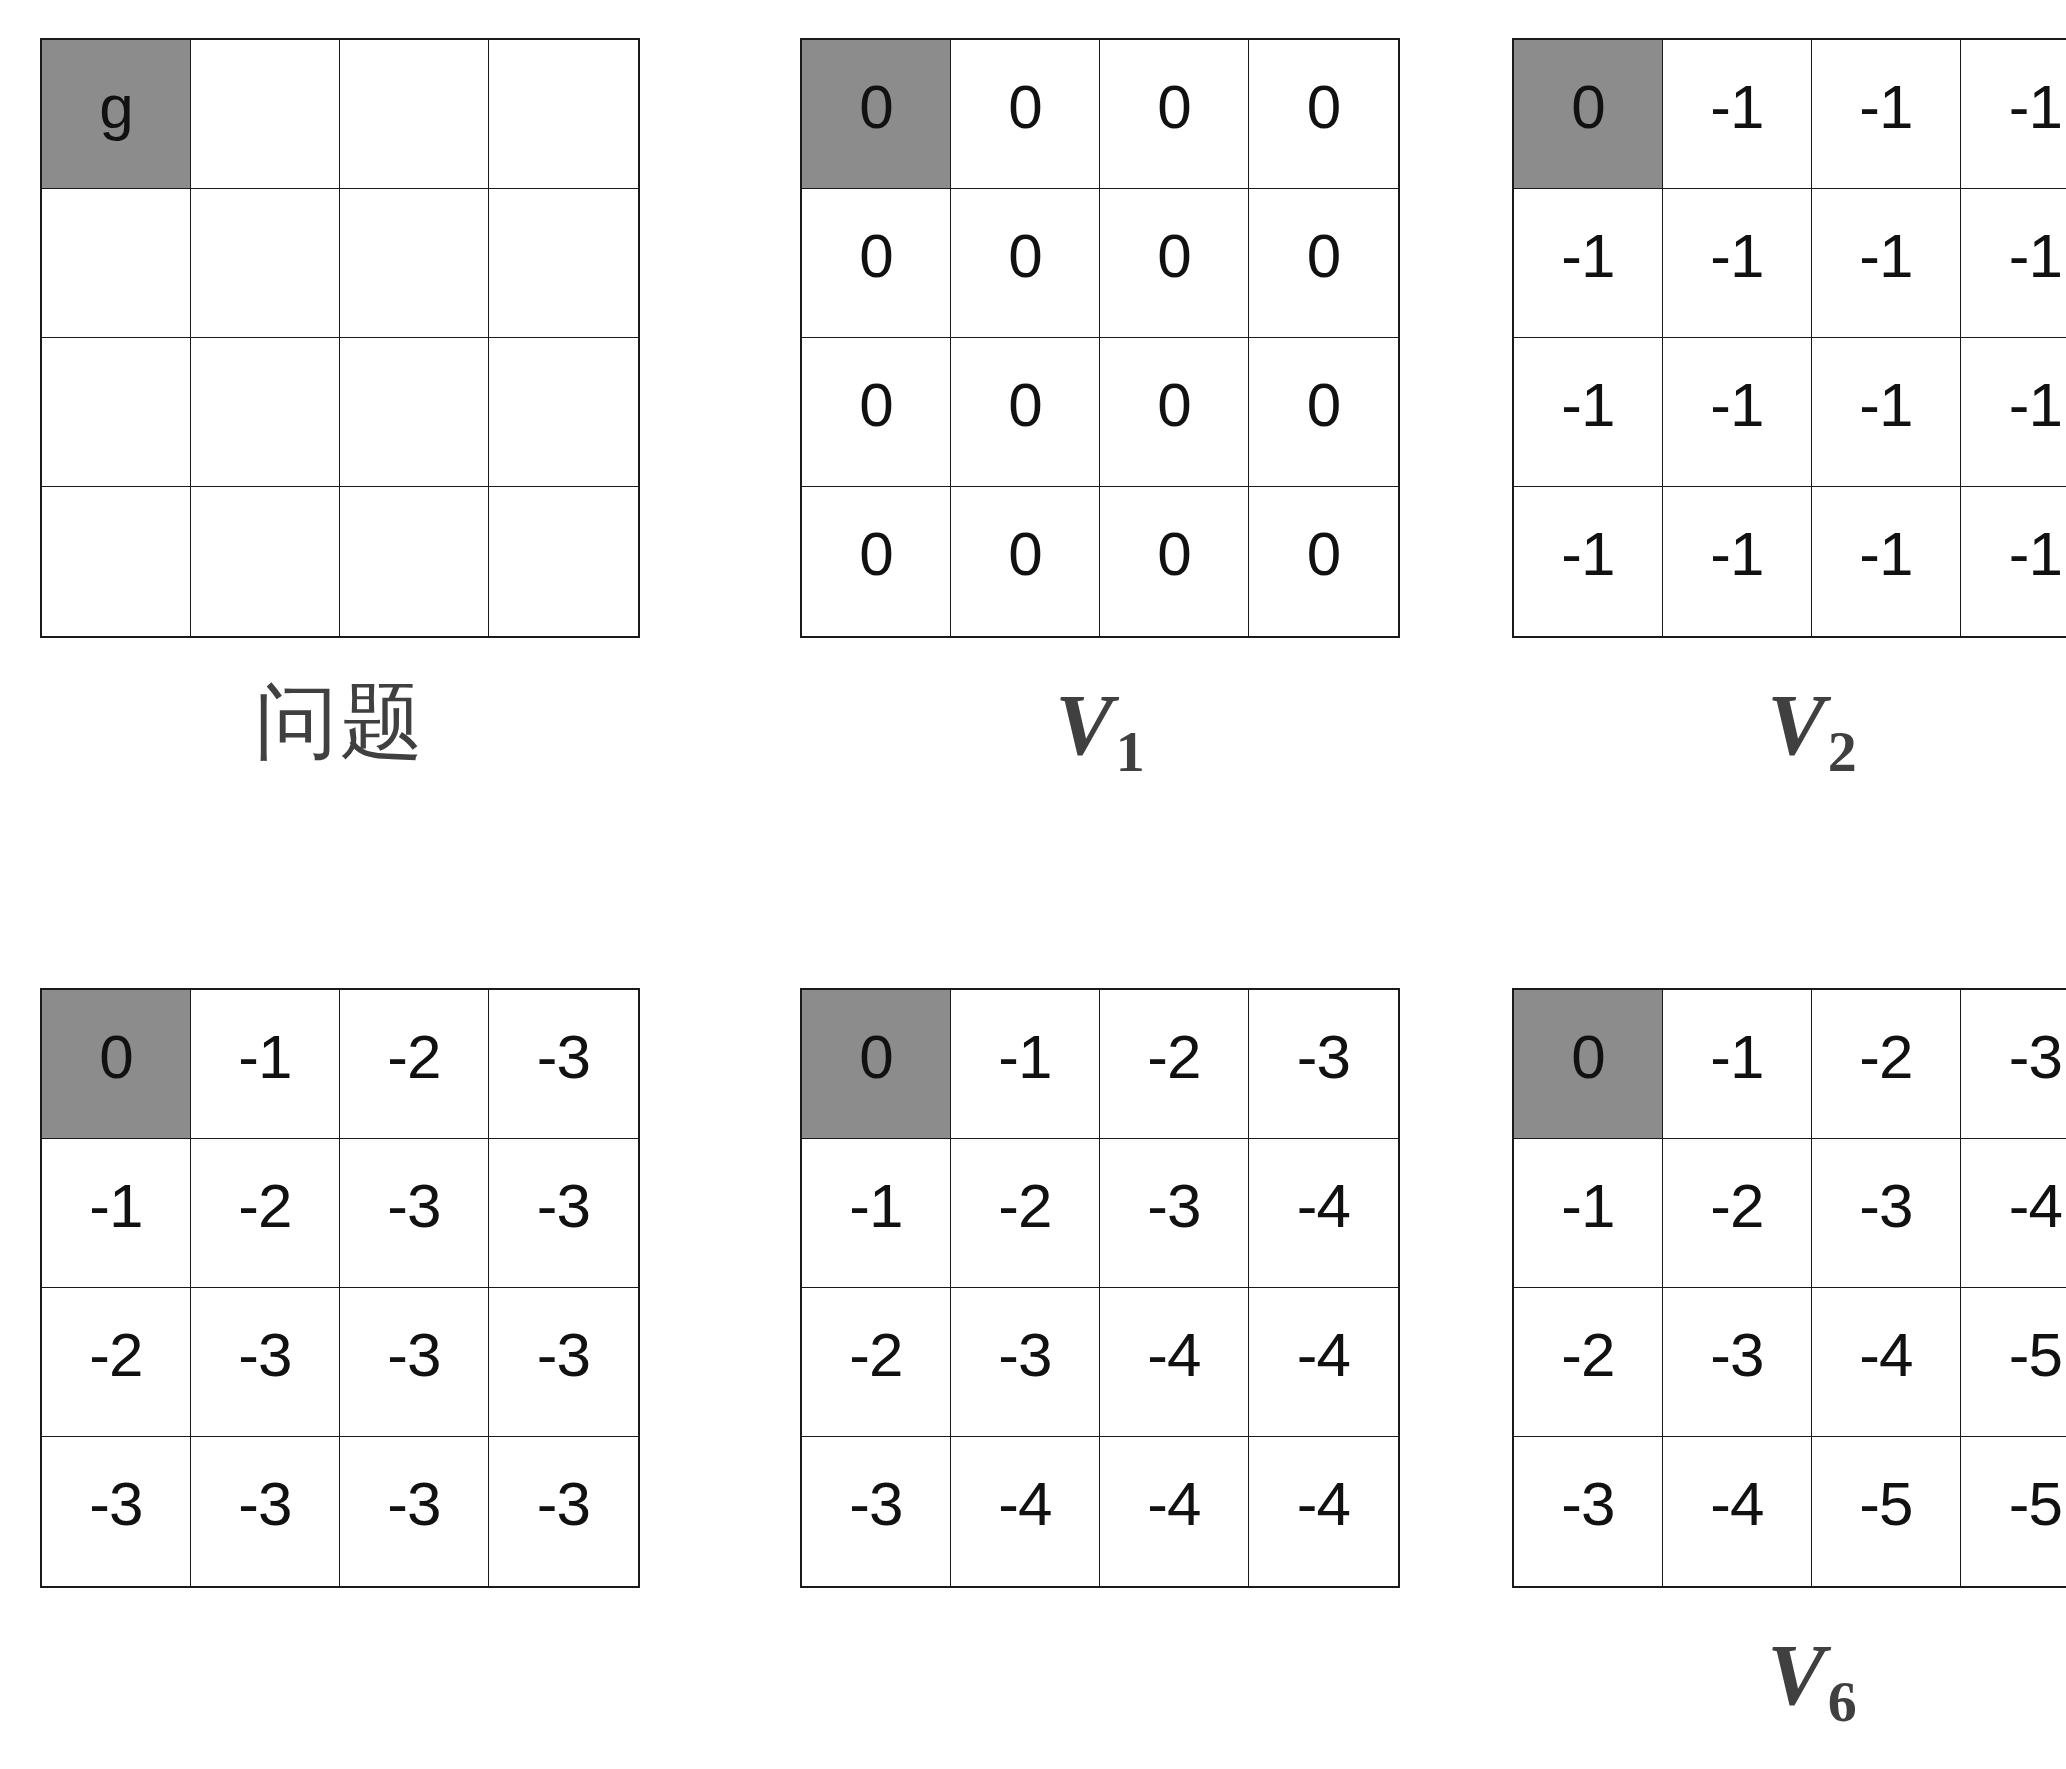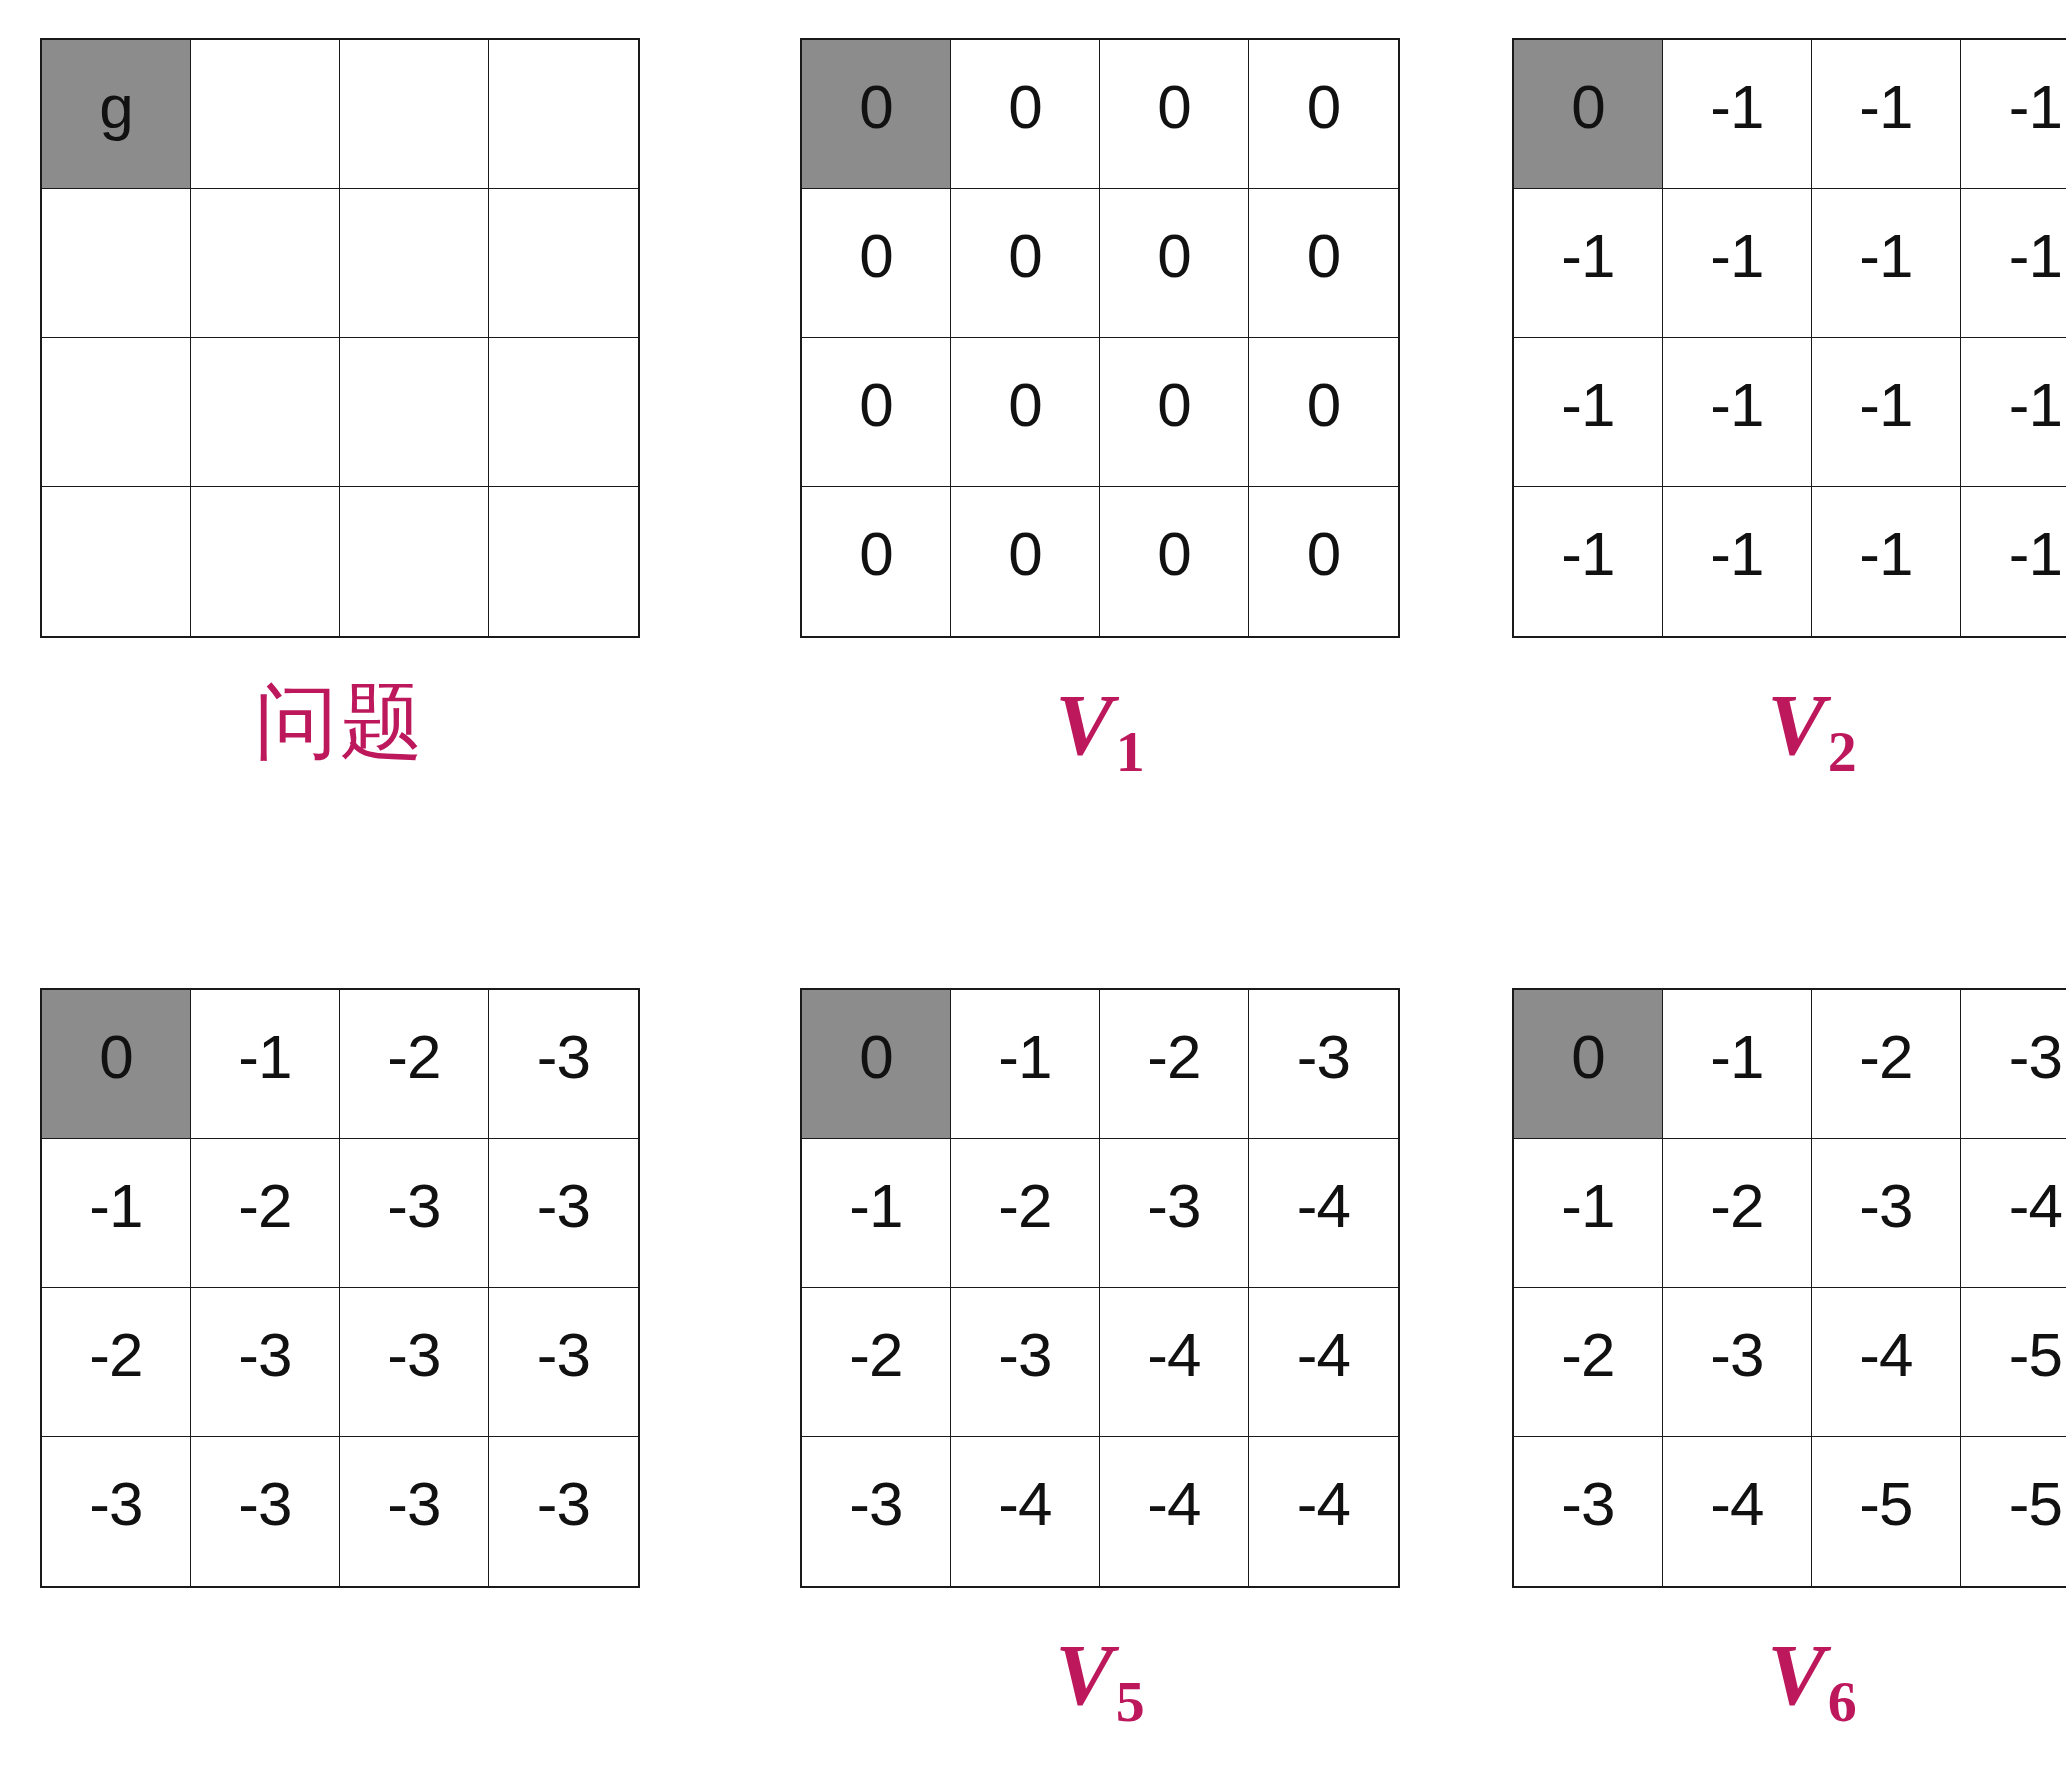--- a/index.html
+++ b/index.html
@@ -54,21 +54,21 @@
     letter-spacing: -0.8px;
     user-select: none;
   }
   .caption {
     width: 600px;
     text-align: center;
     margin-top: 38px;
     height: 107px;
     font-size: 76px;
     line-height: 1.12;
-    color: #be185d;
+    color: #404040;
   }
   .caption .vsym {
     font-family: "Liberation Serif", serif;
     font-style: italic;
     font-weight: bold;
     font-size: 87px;
   }
   .caption .vsub {
     font-family: "Liberation Serif", serif;
     font-style: normal;
@@ -343,21 +343,20 @@
         <div class="cell r3">
           <span class="val">-4</span>
         </div>
         <div class="cell r3">
           <span class="val">-4</span>
         </div>
         <div class="cell c3 r3">
           <span class="val">-4</span>
         </div>
       </div>
-      <div class="caption"><span class="vsym">V</span><span class="vsub">5</span></div>
     </div>
     <div class="panel" style="left: 1512px; top: 988px;">
       <div class="grid">
         <div class="cell shaded">
           <span class="val">0</span>
         </div>
         <div class="cell">
           <span class="val">-1</span>
         </div>
         <div class="cell">

